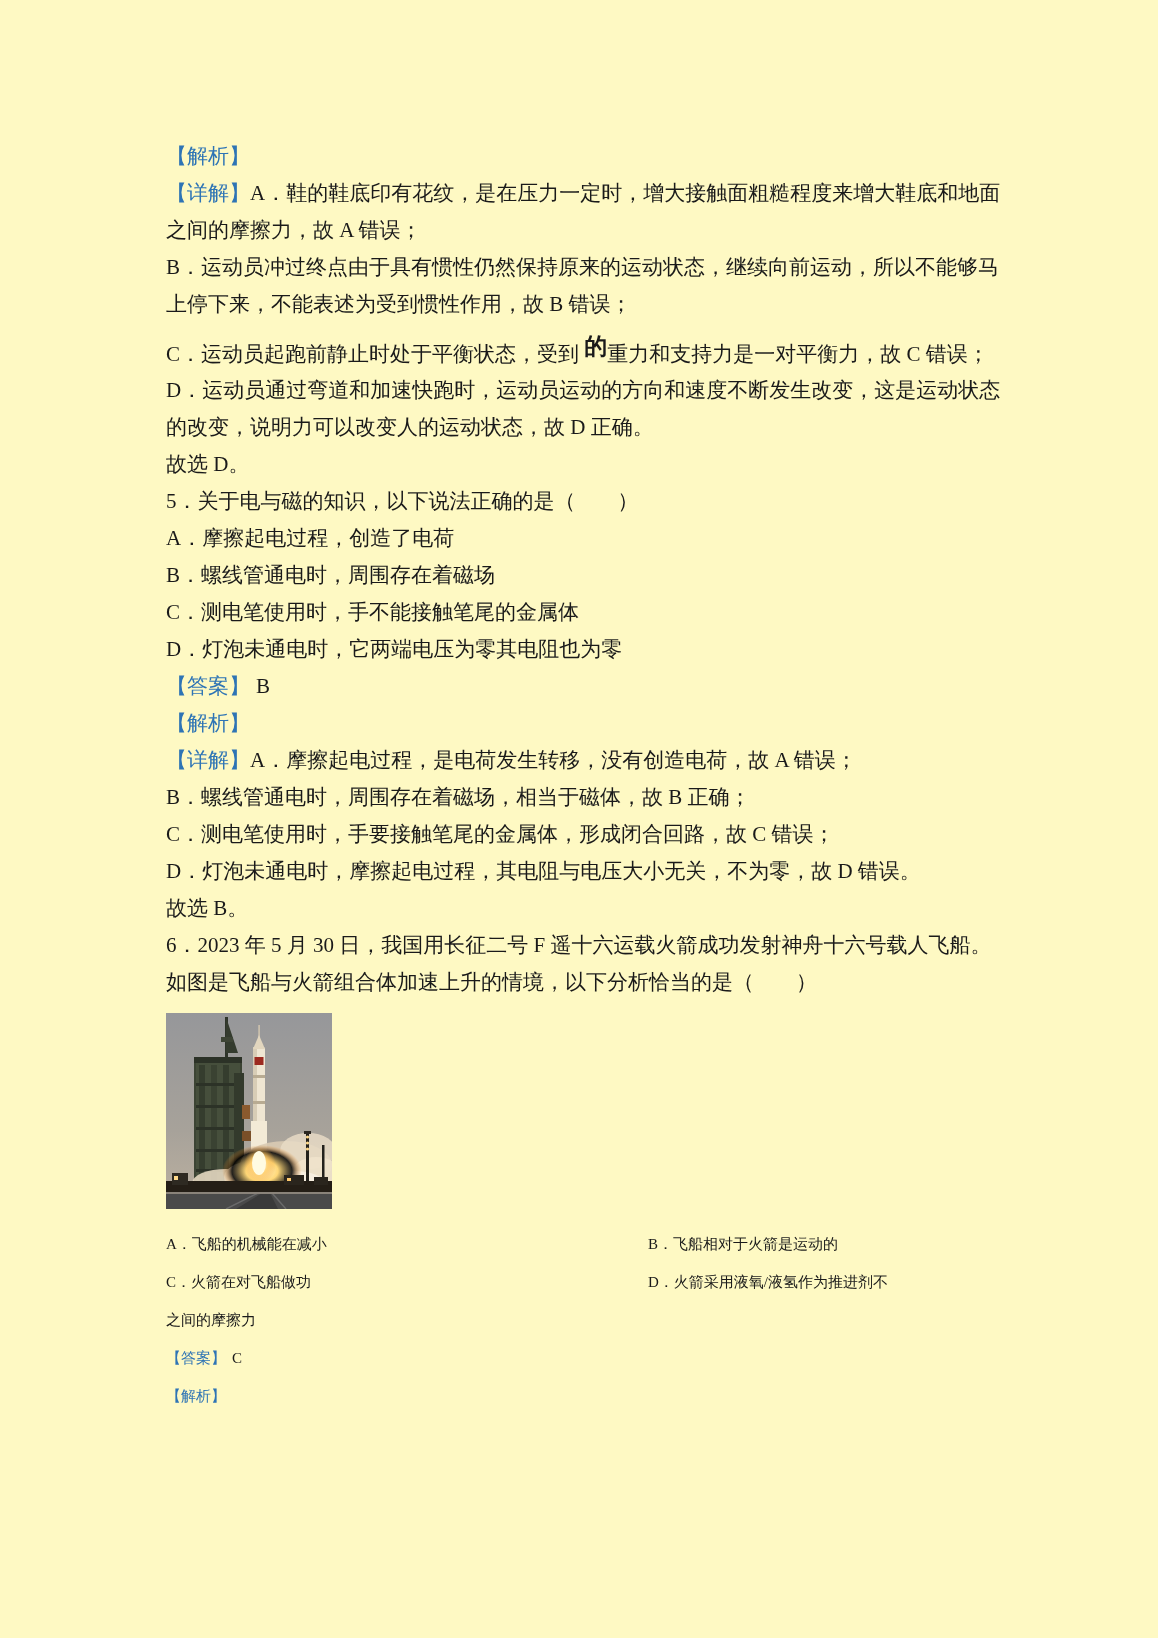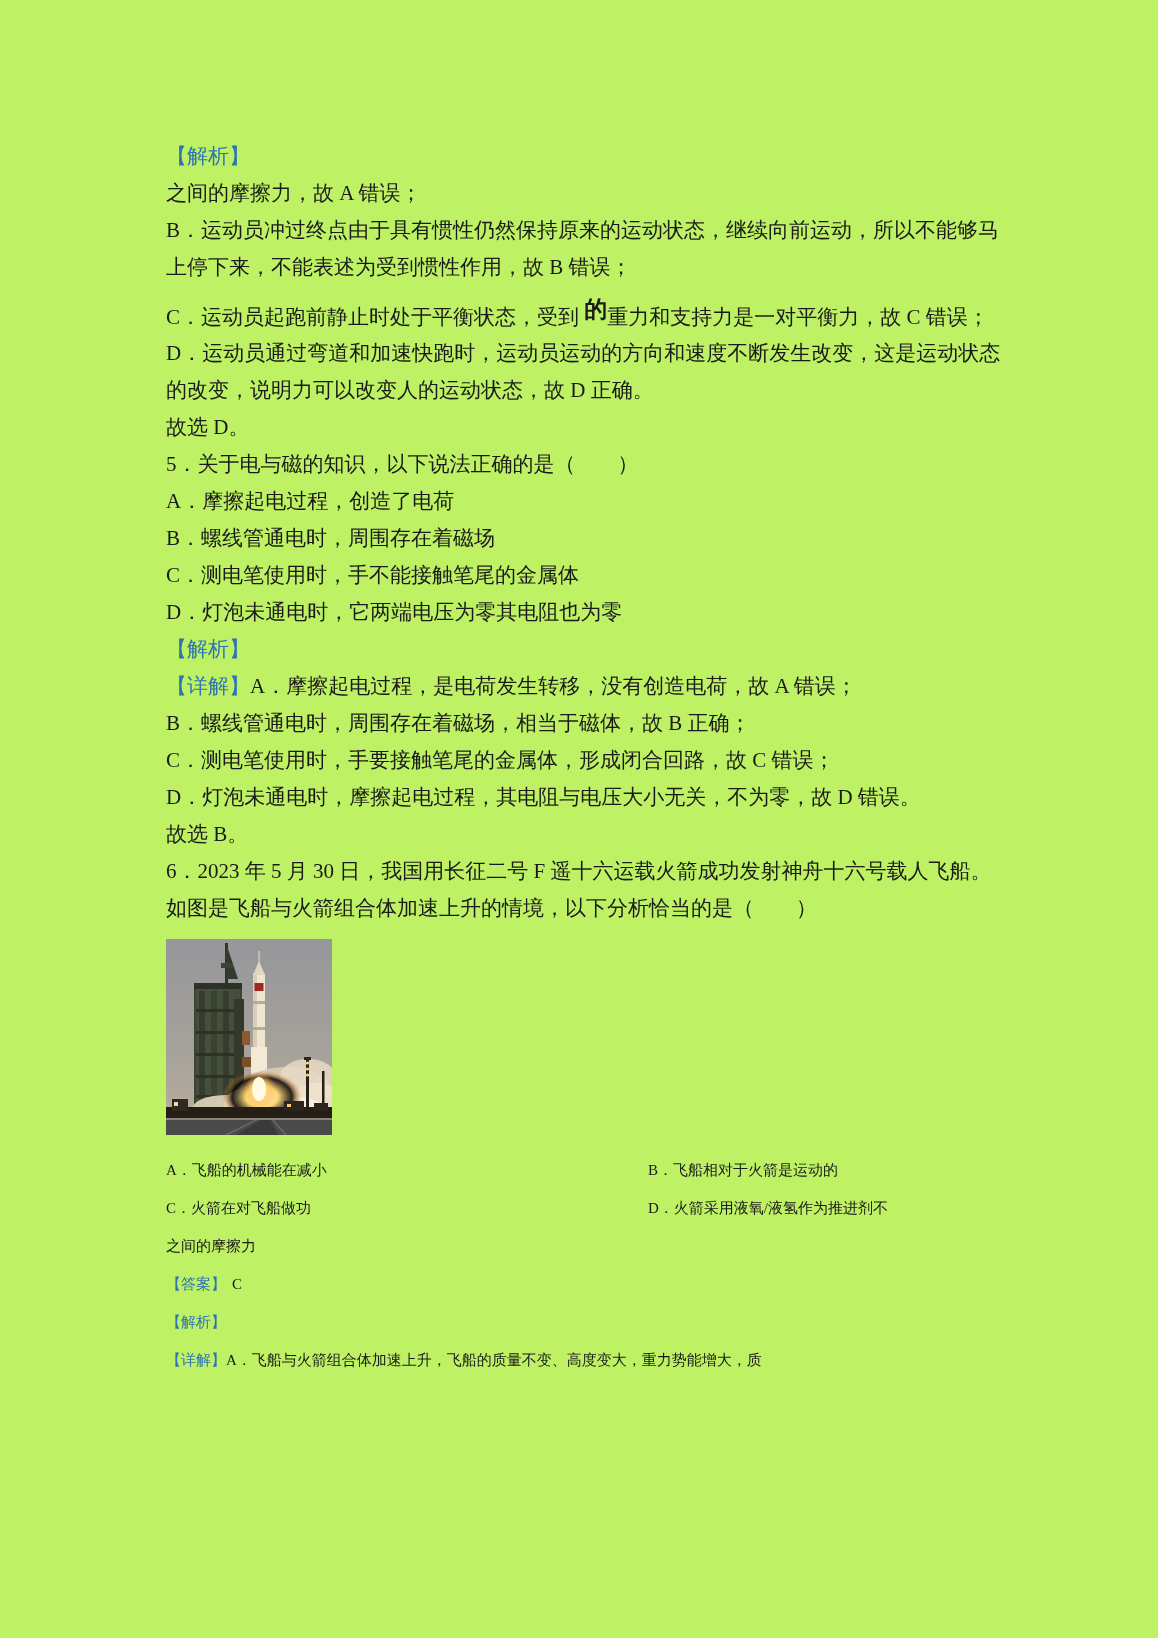--- a/index.html
+++ b/index.html
@@ -1,20 +1,20 @@
 <!DOCTYPE html>
 <html><head>
 <meta charset="utf-8">
 <style>
   html,body{margin:0;padding:0;background:#ffffff;}
   .page{
     position:relative;
     width:1158px;
     height:1638px;
-    background:#bef264;
+    background:#fef9c3;
     font-family:"Liberation Serif","DejaVu Serif",serif;
     color:#1a1a1a;
     overflow:hidden;
   }
   .content{
     position:absolute;
     left:166px;
     top:138px;
     width:840px;
   }
@@ -49,33 +49,35 @@
   .opt-left{width:482px;flex:0 0 482px;}
   .opt-right{flex:1;}
 </style>
 </head>
 <body>
 
 <div class="page">
   <div class="content">
 
     <div class="ln"><span class="lbl">【解析】</span></div>
+    <div class="ln"><span class="lbl">【详解】</span><span>A．鞋的鞋底印有花纹，是在压力一定时，增大接触面粗糙程度来增大鞋底和地面</span></div>
     <div class="ln"><span>之间的摩擦力，故 A 错误；</span></div>
     <div class="ln"><span>B．运动员冲过终点由于具有惯性仍然保持原来的运动状态，继续向前运动，所以不能够马</span></div>
     <div class="ln"><span>上停下来，不能表述为受到惯性作用，故 B 错误；</span></div>
     <div class="ln extra-top"><span>C．运动员起跑前静止时处于平衡状态，受到 </span><span class="bold-raised">的</span><span>重力和支持力是一对平衡力，故 C 错误；</span></div>
     <div class="ln"><span>D．运动员通过弯道和加速快跑时，运动员运动的方向和速度不断发生改变，这是运动状态</span></div>
     <div class="ln"><span>的改变，说明力可以改变人的运动状态，故 D 正确。</span></div>
     <div class="ln"><span>故选 D。</span></div>
 
     <div class="ln"><span>5．关于电与磁的知识，以下说法正确的是（　　）</span></div>
     <div class="ln"><span>A．摩擦起电过程，创造了电荷</span></div>
     <div class="ln"><span>B．螺线管通电时，周围存在着磁场</span></div>
     <div class="ln"><span>C．测电笔使用时，手不能接触笔尾的金属体</span></div>
     <div class="ln"><span>D．灯泡未通电时，它两端电压为零其电阻也为零</span></div>
+    <div class="ln"><span class="lbl">【答案】</span><span class="ans">B</span></div>
     <div class="ln"><span class="lbl">【解析】</span></div>
     <div class="ln"><span class="lbl">【详解】</span><span>A．摩擦起电过程，是电荷发生转移，没有创造电荷，故 A 错误；</span></div>
     <div class="ln"><span>B．螺线管通电时，周围存在着磁场，相当于磁体，故 B 正确；</span></div>
     <div class="ln"><span>C．测电笔使用时，手要接触笔尾的金属体，形成闭合回路，故 C 错误；</span></div>
     <div class="ln"><span>D．灯泡未通电时，摩擦起电过程，其电阻与电压大小无关，不为零，故 D 错误。</span></div>
     <div class="ln"><span>故选 B。</span></div>
 
     <div class="ln"><span>6．2023 年 5 月 30 日，我国用长征二号 F 遥十六运载火箭成功发射神舟十六号载人飞船。</span></div>
     <div class="ln"><span>如图是飞船与火箭组合体加速上升的情境，以下分析恰当的是（　　）</span></div>
 
@@ -177,18 +179,15 @@
     <div class="opt-row">
       <div>之间的摩擦力</div>
     </div>
 
     <div class="opt-row">
       <div><span class="lbl">【答案】</span><span class="ans">C</span></div>
     </div>
     <div class="opt-row">
       <div><span class="lbl">【解析】</span></div>
     </div>
-    <div class="opt-row">
-      <div><span class="lbl">【详解】</span><span>A．飞船与火箭组合体加速上升，飞船的质量不变、高度变大，重力势能增大，质</span></div>
-    </div>
 
   </div>
 </div>
 
 </body></html>

